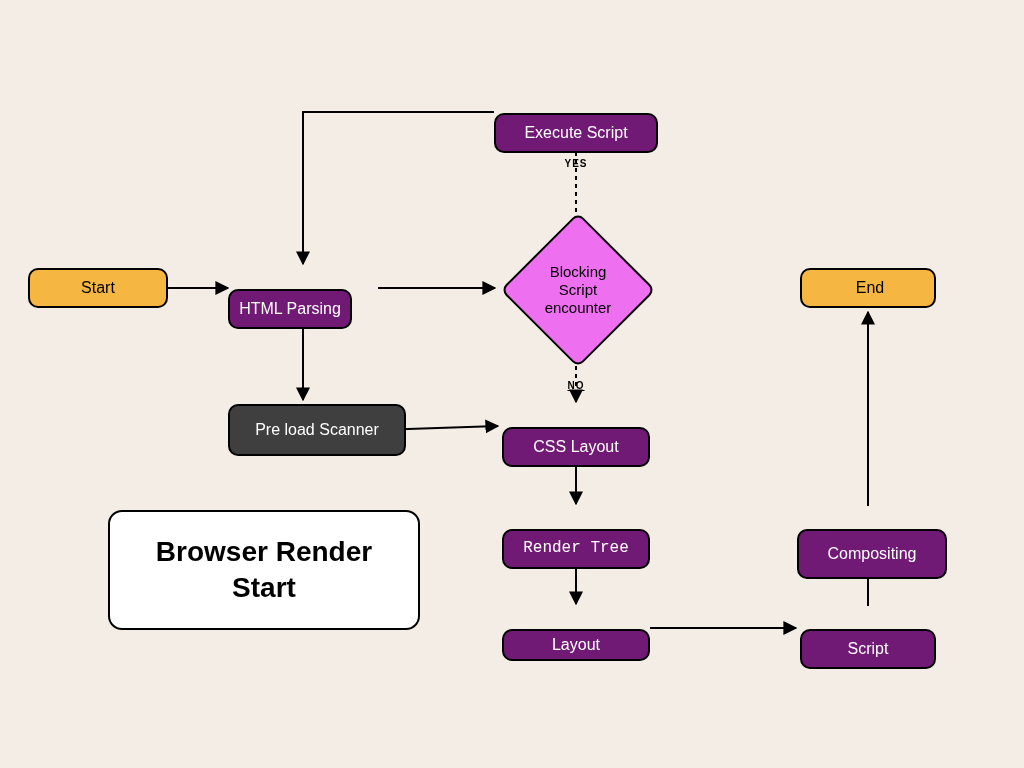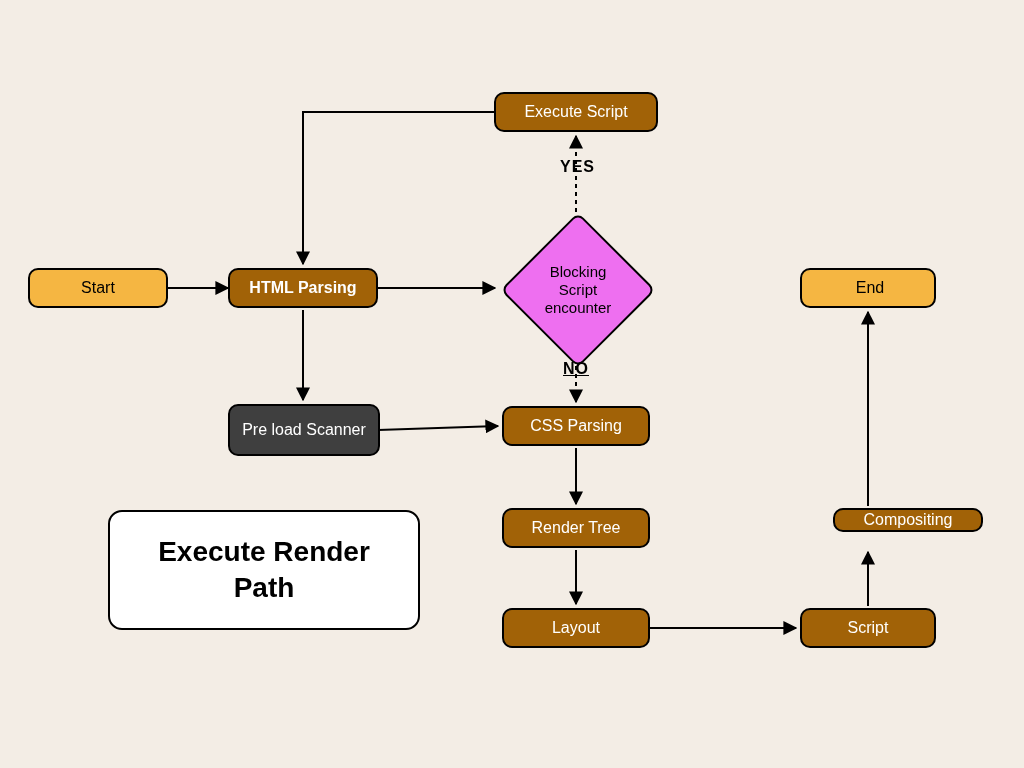--- a/index.html
+++ b/index.html
@@ -19,21 +19,21 @@
     display: flex;
     align-items: center;
     justify-content: center;
     text-align: center;
     font-size: 16px;
     line-height: 1.2;
     box-sizing: border-box;
     padding: 4px 8px;
   }
   .orange { background: #f5b642; color: #000; }
-  .purple { background: #a16207; color: #fff; }
+  .purple { background: #701a75; color: #fff; margin-top: 21px; }
   .dark   { background: #3f3f3f; color: #fff; }
   .title-box {
     position: absolute;
     background: #fff;
     border: 2px solid #000;
     border-radius: 14px;
     font-weight: 800;
     font-size: 28px;
     text-align: center;
     display: flex;
@@ -58,21 +58,21 @@
     justify-content: center;
     text-align: center;
     font-size: 15px;
     color: #000;
     line-height: 1.2;
     padding: 0 6px;
   }
   .branch-label {
     position: absolute;
     font-weight: 800;
-    font-size: 16px;
+    font-size: 10px;
     letter-spacing: 1px;
     color: #000;
     text-align: center;
   }
   svg.edges {
     position: absolute;
     inset: 0;
     width: 1024px;
     height: 768px;
     pointer-events: none;
@@ -110,60 +110,60 @@
 
   <line x1="868" y1="606" x2="868" y2="552" stroke="#000" stroke-width="2" marker-end="url(#arrow)"></line>
 
   <line x1="868" y1="506" x2="868" y2="312" stroke="#000" stroke-width="2" marker-end="url(#arrow)"></line>
 </svg>
 
 <div class="node orange" style="left:28px;  top:268px; width:140px; height:40px;text-align:right;">
   <span>Start</span>
 </div>
 
-<div class="node purple" style="left:228px; top:268px; width:150px; height:40px;font-weight:bold;">
+<div class="node purple" style="left:228px; top:268px; width:124px; height:40px;">
   <span>HTML Parsing</span>
 </div>
 
 <div class="node purple" style="left:494px; top:92px; width:164px; height:40px;">
   <span>Execute Script</span>
 </div>
 
 <div class="diamond" style="left:523px; top:235px; width:106px; height:106px;">
   <div class="inner">
     <span>Blocking Script encounter</span>
   </div>
 </div>
 
-<div class="node dark" style="left:228px; top:404px; width:152px; height:52px;">
+<div class="node dark" style="left:228px; top:404px; width:178px; height:52px;">
   <span>Pre load Scanner</span>
 </div>
 
 <div class="node purple" style="left:502px; top:406px; width:148px; height:40px;">
-  <span>CSS Parsing</span>
+  <span>CSS Layout</span>
 </div>
 
-<div class="node purple" style="left:502px; top:508px; width:148px; height:40px;">
+<div class="node purple" style="left:502px; top:508px; width:148px; height:40px;font-family:Liberation Mono, monospace;">
   <span>Render Tree</span>
 </div>
 
-<div class="node purple" style="left:502px; top:608px; width:148px; height:40px;">
+<div class="node purple" style="left:502px; top:608px; width:148px; height:32px;">
   <span>Layout</span>
 </div>
 
 <div class="node purple" style="left:800px; top:608px; width:136px; height:40px;">
   <span>Script</span>
 </div>
 
-<div class="node purple" style="left:833px; top:508px; width:150px; height:24px;">
+<div class="node purple" style="left:797px; top:508px; width:150px; height:50px;">
   <span>Compositing</span>
 </div>
 
 <div class="node orange" style="left:800px; top:268px; width:136px; height:40px;padding-left:12px;">
   <span>End</span>
 </div>
 
 <div class="branch-label" style="left:560px; top:158px; width:32px;">YES</div>
-<div class="branch-label" style="left:562px; top:360px; width:28px;text-decoration:underline;">NO</div>
+<div class="branch-label" style="left:562px; top:380px; width:28px;text-decoration:underline;">NO</div>
 
 <div class="title-box" style="left:108px; top:510px; width:260px; height:96px;">
-  <span>Execute Render Path</span>
+  <span>Browser Render Start</span>
 </div>
 
 </body></html>

